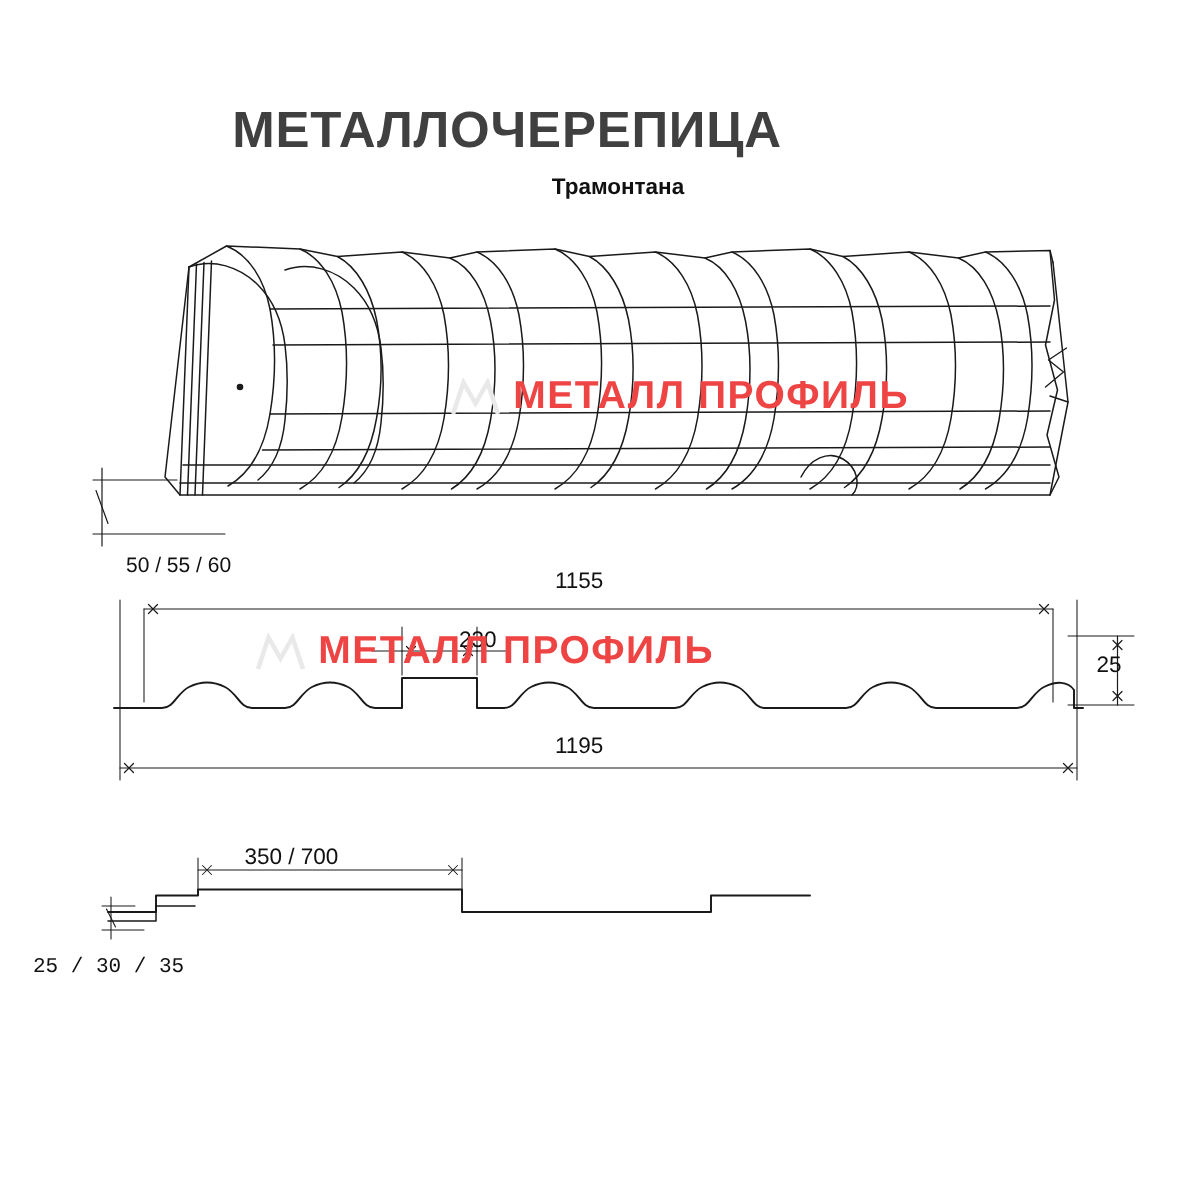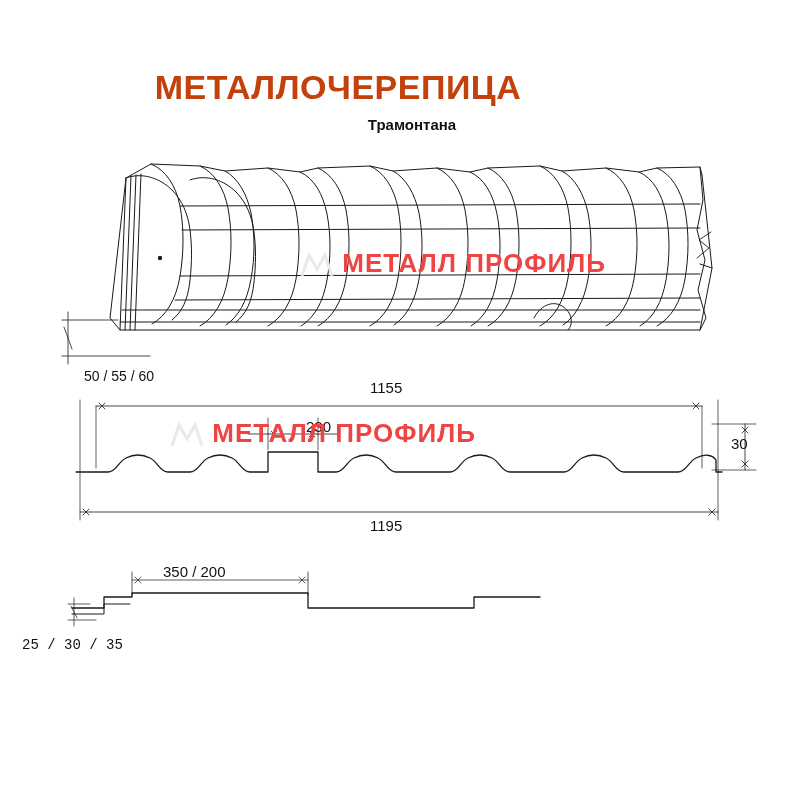--- a/index.html
+++ b/index.html
@@ -24,21 +24,21 @@
   }
   .title-main {
     position: absolute;
     left: 0;
     top: 68px;
     width: 648px;
     text-align: center;
     font-size: 34px;
     font-weight: bold;
     letter-spacing: 0.5px;
-    color: #c2410c;
+    color: #404040;
     padding-left: 28px;
     box-sizing: border-box;
   }
   .title-sub {
     position: absolute;
     left: 0;
     top: 116px;
     width: 800px;
     text-align: center;
     font-size: 15px;
@@ -220,24 +220,24 @@
   </g>
 </svg>
 
 <div class="title-main">МЕТАЛЛОЧЕРЕПИЦА</div>
 <div class="title-sub">Трамонтана</div>
 
 <div class="dim-label" style="left:84px; top:368px;">50 / 55 / 60</div>
 
 <div class="dim-label big" style="left:370px; top:379px;">1155</div>
 <div class="dim-label big" style="left:306px; top:418px;text-align:center;">230</div>
-<div class="dim-label big" style="left:731px; top:435px;">30</div>
-<div class="dim-label big" style="left:370px; top:517px;">1195</div>
-
-<div class="dim-label big" style="left:163px; top:563px;">350 / 200</div>
+<div class="dim-label big" style="left:731px; top:435px;">25</div>
+<div class="dim-label big" style="left:370px; top:489px;">1195</div>
+
+<div class="dim-label big" style="left:163px; top:563px;">350 / 700</div>
 <div class="dim-label" style="left:22px; top:637px;font-family:Liberation Mono, monospace;">25 / 30 / 35</div>
 
 <div class="wm" style="left:300px; top:248px;">
   <svg class="shape" width="34" height="26" viewBox="0 0 34 26" aria-hidden="true">
     <path d="M2,24 L9,3 L17,17 L25,3 L32,24" fill="none" stroke="#e9e9e9" stroke-width="3"></path>
   </svg>
   <span>МЕТАЛЛ ПРОФИЛЬ</span>
 </div>
 
 <div class="wm" style="left:170px; top:418px;">

